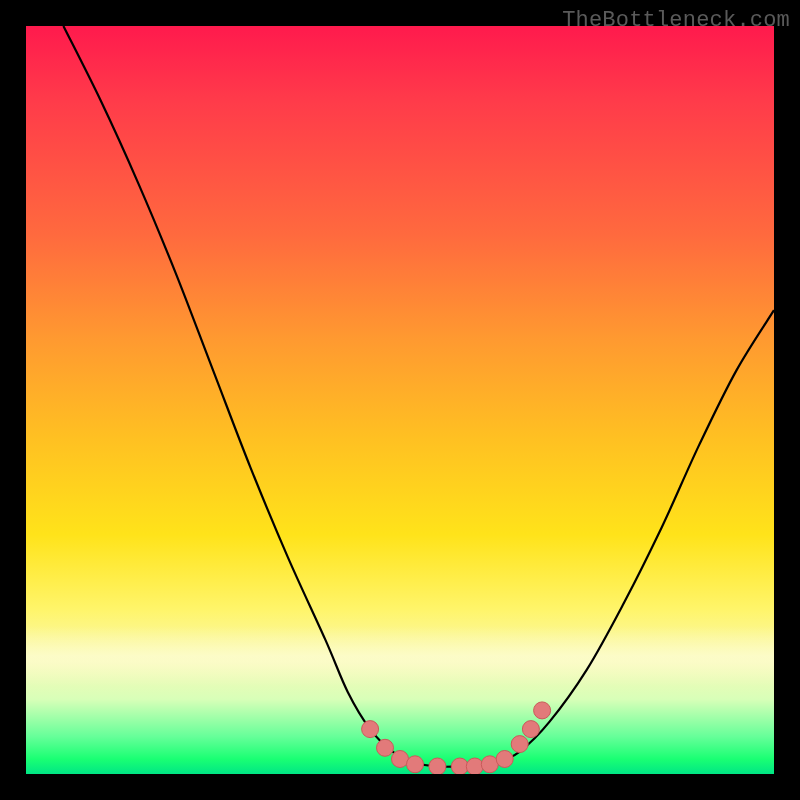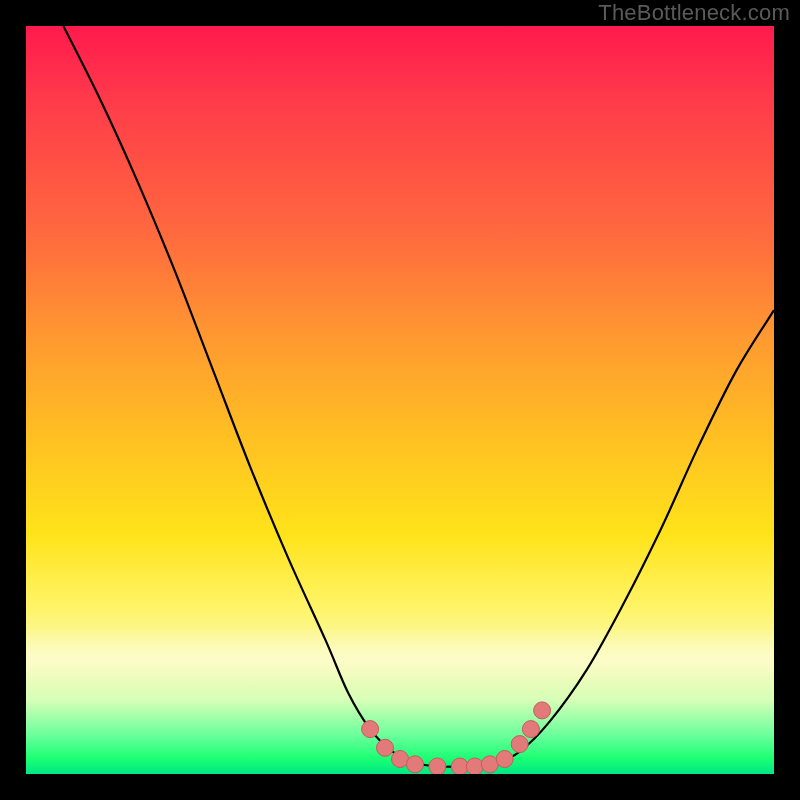--- a/index.html
+++ b/index.html
@@ -57,23 +57,23 @@
   }
   .curve {
     position: absolute;
     left: 0;
     top: 0;
     width: 748px;
     height: 748px;
   }
   .watermark {
     position: absolute;
-    top: 0;
+    top: 8px;
     right: 10px;
-    font-family: Liberation Sans, sans-serif;
+    font-family: Liberation Mono, monospace;
     font-size: 22px;
     color: #5a5a5a;
     letter-spacing: 0.2px;
     text-align: right;
   }
 </style>
 </head>
 <body>
 
 <div class="frame">

